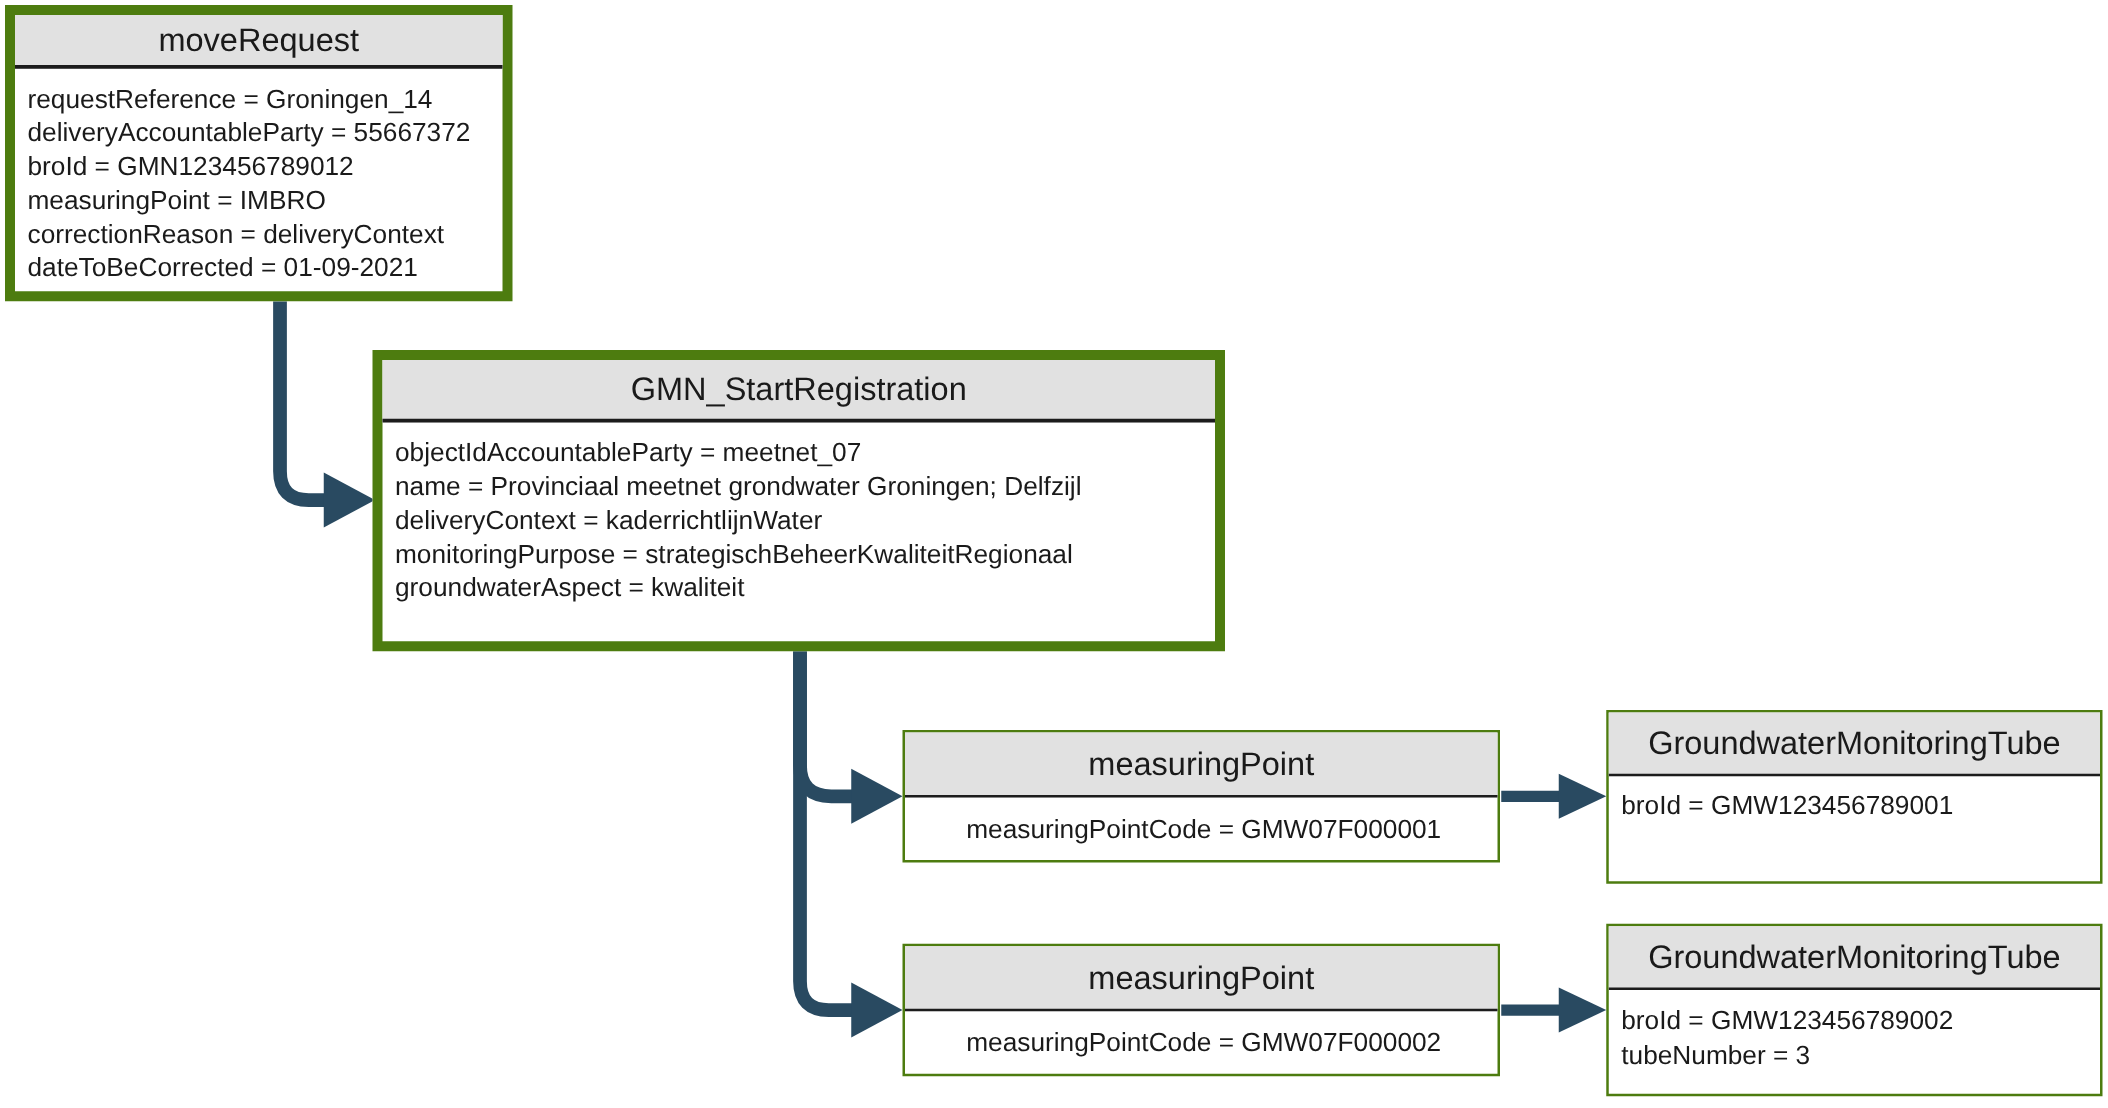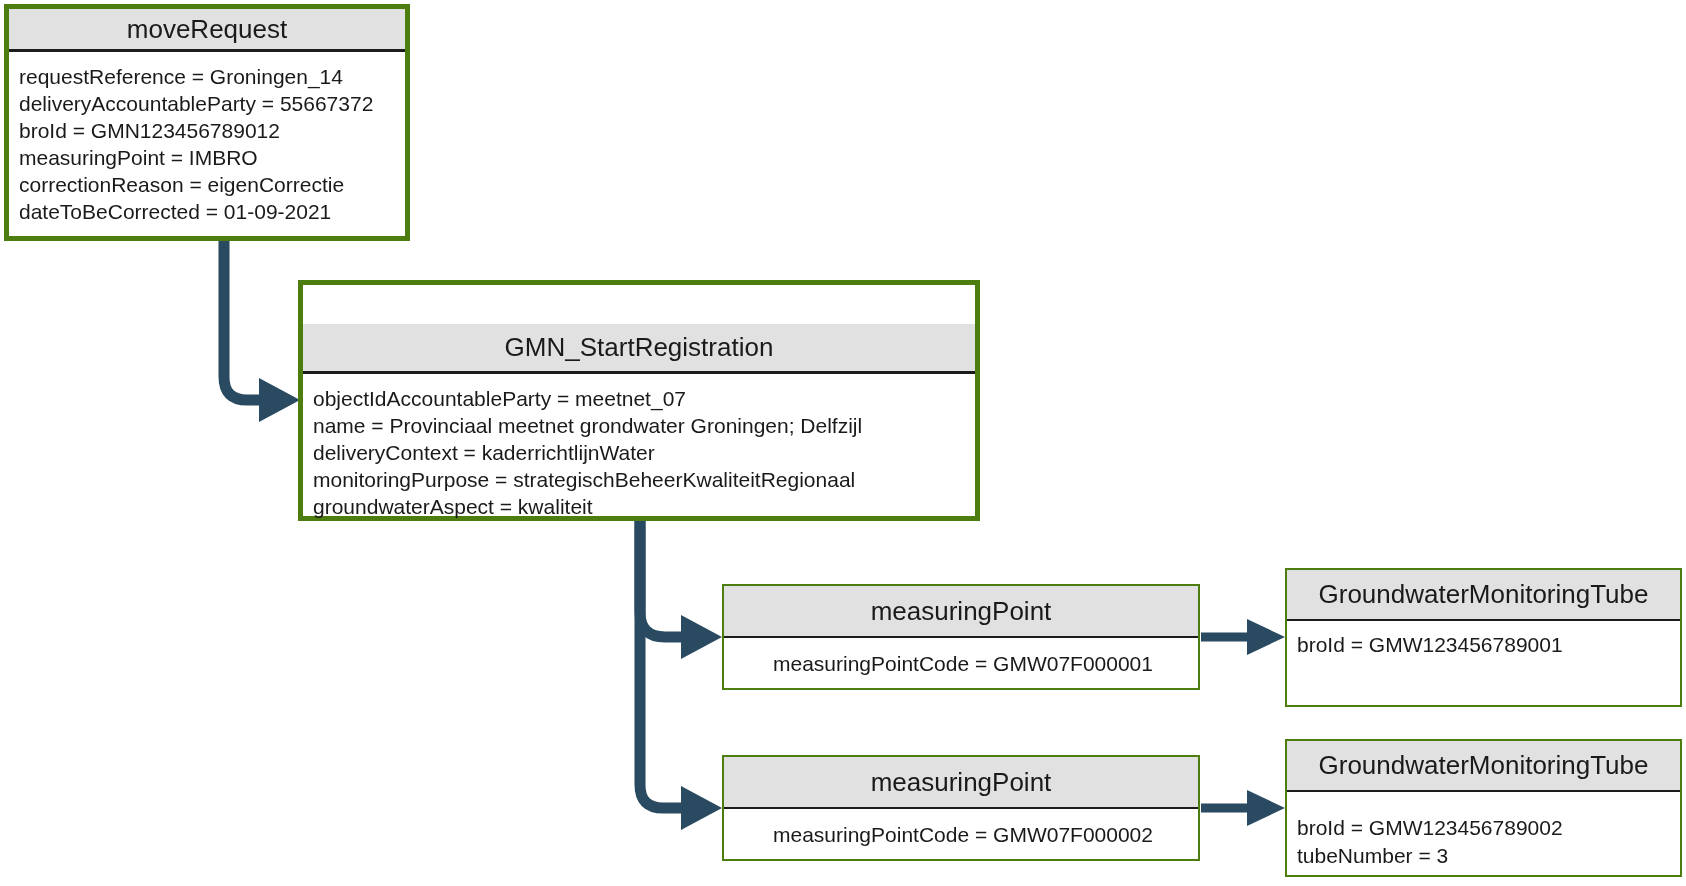--- a/index.html
+++ b/index.html
@@ -19,21 +19,21 @@
     position: absolute;
     left: 0; top: 0;
     width: 1686px;
     height: 886px;
     z-index: 0;
   }
   .node {
     position: absolute;
     box-sizing: border-box;
     background: #ffffff;
-    border: 5px solid #4d7c0f;
+    border: 8px solid #4d7c0f;
     z-index: 1;
     color: #1a1a1a;
   }
   .node.thin { border-width: 2px; }
   .node-header {
     box-sizing: border-box;
     background: #e1e1e1;
     border-bottom: 3px solid #1c1c1c;
     display: flex;
     align-items: center;
@@ -90,27 +90,27 @@
     </g>
   </svg>
 
   <div class="node" style="left:4px; top:4px; width:406px; height:237px;">
     <div class="node-header" style="height:43px;">moveRequest</div>
     <div class="node-body">
       <div class="attr-line">requestReference = Groningen_14</div>
       <div class="attr-line">deliveryAccountableParty = 55667372</div>
       <div class="attr-line">broId = GMN123456789012</div>
       <div class="attr-line">measuringPoint = IMBRO</div>
-      <div class="attr-line">correctionReason = eigenCorrectie</div>
+      <div class="attr-line">correctionReason = deliveryContext</div>
       <div class="attr-line">dateToBeCorrected = 01-09-2021</div>
     </div>
   </div>
 
   <div class="node" style="left:298px; top:280px; width:682px; height:241px;">
-    <div class="node-header" style="height:50px;margin-top:39px;">GMN_StartRegistration</div>
+    <div class="node-header" style="height:50px;">GMN_StartRegistration</div>
     <div class="node-body">
       <div class="attr-line">objectIdAccountableParty = meetnet_07</div>
       <div class="attr-line">name = Provinciaal meetnet grondwater Groningen; Delfzijl</div>
       <div class="attr-line">deliveryContext = kaderrichtlijnWater</div>
       <div class="attr-line">monitoringPurpose = strategischBeheerKwaliteitRegionaal</div>
       <div class="attr-line">groundwaterAspect = kwaliteit</div>
     </div>
   </div>
 
   <div class="node thin" style="left:722px; top:584px; width:478px; height:106px;">
@@ -129,19 +129,19 @@
 
   <div class="node thin" style="left:722px; top:755px; width:478px; height:106px;">
     <div class="node-header" style="height:52px;">measuringPoint</div>
     <div class="node-body single-line" style="height:50px;">
       <div class="attr-line">measuringPointCode = GMW07F000002</div>
     </div>
   </div>
 
   <div class="node thin" style="left:1285px; top:739px; width:397px; height:138px;">
     <div class="node-header" style="height:51px;">GroundwaterMonitoringTube</div>
-    <div class="node-body" style="line-height:28px; padding-top:22px;">
+    <div class="node-body" style="line-height:28px; padding-top:11px;">
       <div class="attr-line">broId = GMW123456789002</div>
       <div class="attr-line">tubeNumber = 3</div>
     </div>
   </div>
 
 </div>
 
 </body></html>

